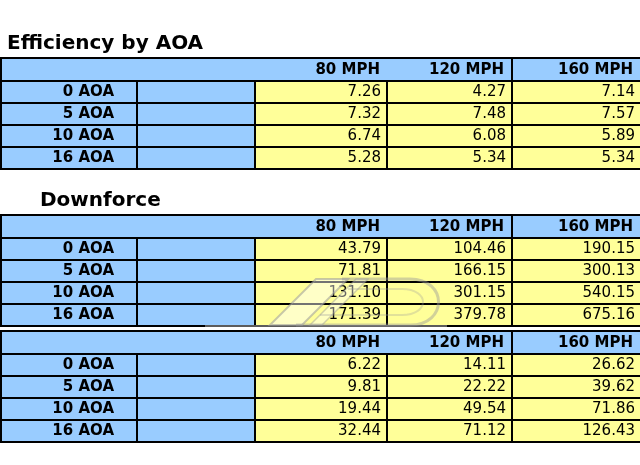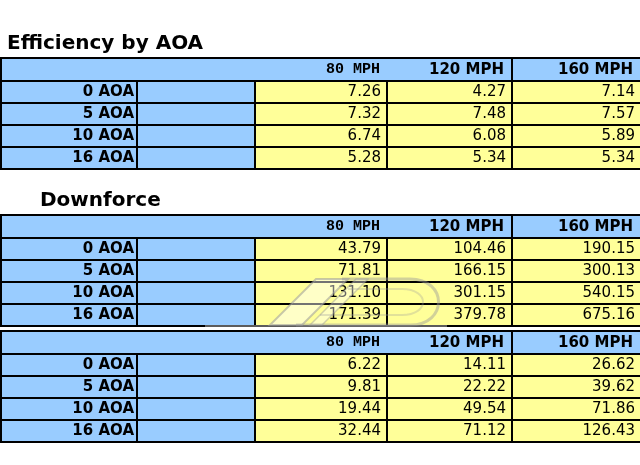--- a/index.html
+++ b/index.html
@@ -28,27 +28,27 @@
   col.c3 { width: 132px; } col.c4 { width: 125px; } col.c5 { width: 129px; }
 
   th, td { font-size: 15px; line-height: 17px; overflow: hidden; white-space: nowrap; }
 
   .hcell {
     background: var(--blue, #99ccff);
     border: 2px solid var(--border, #000);
     font-weight: bold; text-align: right; padding: 0 7px 1px 0; height: 20px;
   }
   .hcell.h-first { border-right: 0; }
-  .hcell.h-mid   { border-left: 0; border-right: 0; font-family: Liberation Mono, monospace; }
+  .hcell.h-mid   { border-left: 0; border-right: 0; }
   .hcell.h-join  { border-left: 0; }
 
   .lbl {
     background: var(--blue, #99ccff);
     border: 2px solid var(--border, #000);
-    font-weight: bold; text-align: right; padding: 0 2px 1px 0; height: 19px;
+    font-weight: bold; text-align: right; padding: 0 22px 1px 0; height: 19px;
   }
   .sp  { background: var(--blue, #99ccff); border: 2px solid var(--border, #000); }
   .val {
     background: var(--yellow, #ffff99);
     border: 2px solid var(--border, #000);
     text-align: right; padding: 0 5px 1px 16px; height: 19px;
   }
 
   .wm-overlay { position: absolute; left: 0; top: 0; width: 640px; height: 465px; pointer-events: none; }
   .wm-logo { position: absolute; left: 0; top: 243px; }

